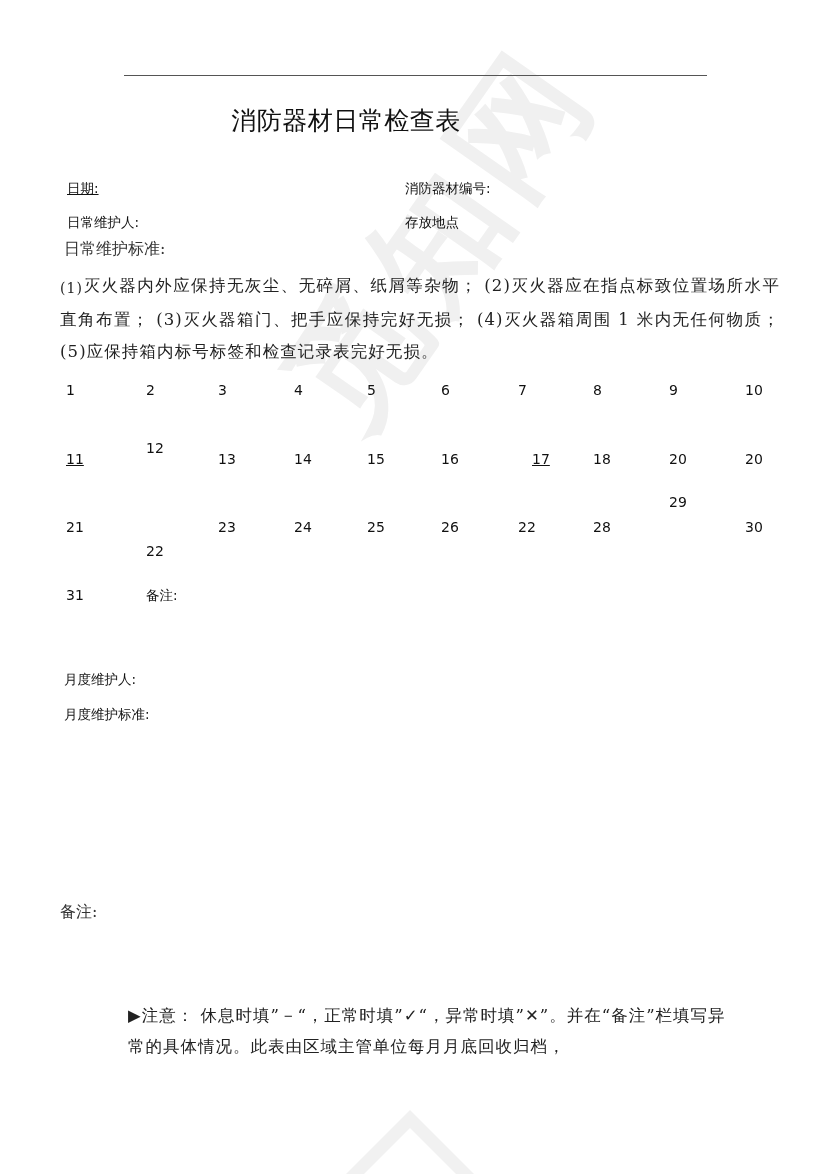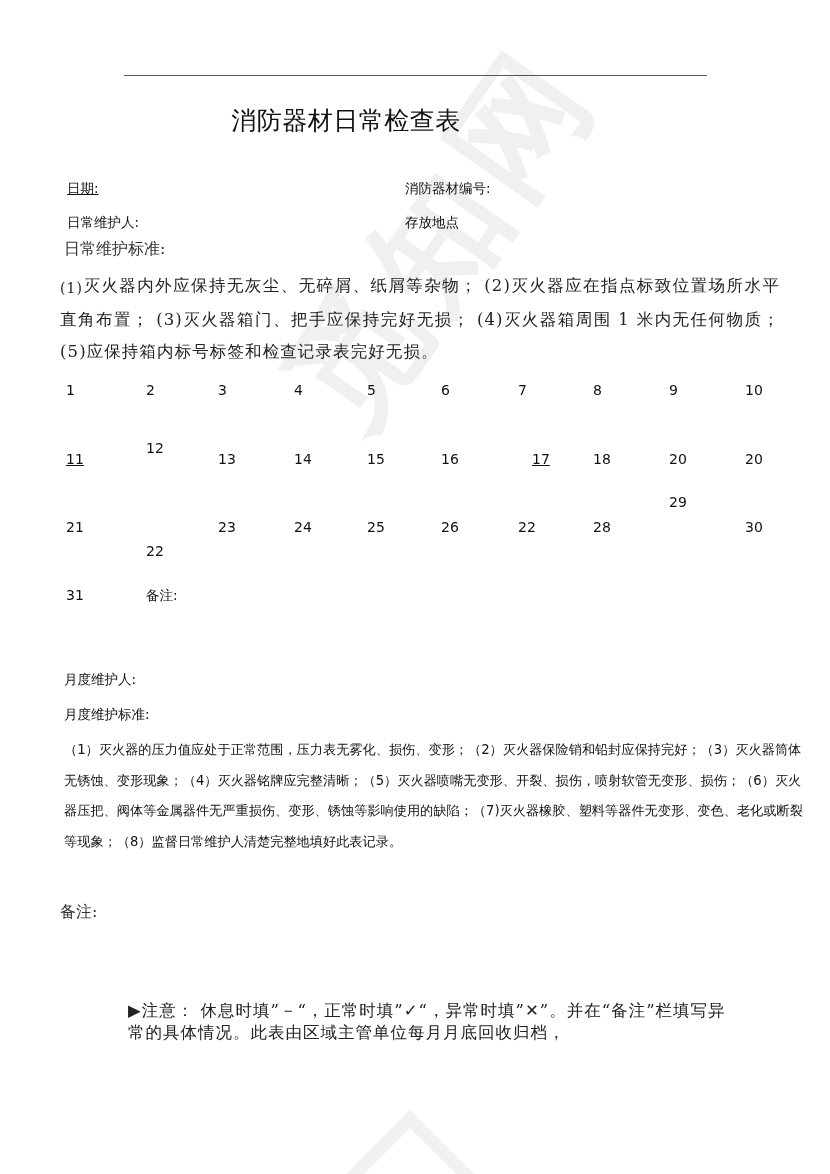--- a/index.html
+++ b/index.html
@@ -54,21 +54,21 @@
   .monthly-label { position: absolute; left: 64px; font-size: 13.5px; color: #111; }
   .monthly-text {
     position: absolute; left: 64px; top: 735px; width: 740px;
     font-size: 13.2px; line-height: 30.5px; color: #111;
   }
   .remark2 {
     position: absolute; left: 60px; top: 902px; font-size: 16px; color: #333;
   }
   .note {
     position: absolute; left: 128px; top: 1000px; width: 600px;
-    font-size: 16.5px; line-height: 22px; color: #222; letter-spacing: 1px;
+    font-size: 16.5px; line-height: 31px; color: #222; letter-spacing: 1px;
   }
 </style>
 </head>
 <body>
 
 <div class="watermark">觅知网</div>
 <div class="watermark2"></div>
 <div class="watermark2-inner"></div>
 
 <div class="content">
@@ -116,18 +116,17 @@
     <span class="day" style="left:593px; top:519px;">28</span>
     <span class="day" style="left:669px; top:494px;">29</span>
     <span class="day" style="left:745px; top:519px;">30</span>
 
     <span class="day" style="left:66px; top:587px;">31</span>
     <span class="day" style="left:146px; top:587px; font-size:13.5px;">备注:</span>
   </div>
 
   <div class="monthly-label" style="top:671px;">月度维护人:</div>
   <div class="monthly-label" style="top:706px;">月度维护标准:</div>
-  <div class="monthly-text">（1）灭火器的压力值应处于正常范围，压力表无雾化、损伤、变形；（2）灭火器保险销和铅封应保持完好；（3）灭火器筒体无锈蚀、变形现象；（4）灭火器铭牌应完整清晰；（5）灭火器喷嘴无变形、开裂、损伤，喷射软管无变形、损伤；（6）灭火器压把、阀体等金属器件无严重损伤、变形、锈蚀等影响使用的缺陷；（7)灭火器橡胶、塑料等器件无变形、变色、老化或断裂等现象；（8）监督日常维护人清楚完整地填好此表记录。</div>
 
   <div class="remark2 serif">备注:</div>
 
   <div class="note serif"><span>▶</span><span>注意： 休息时填”－“，正常时填”✓“，异常时填”✕”。并在“备注”栏填写异常的具体情况。此表由区域主管单位每月月底回收归档，</span></div>
 </div>
 
 </body></html>

